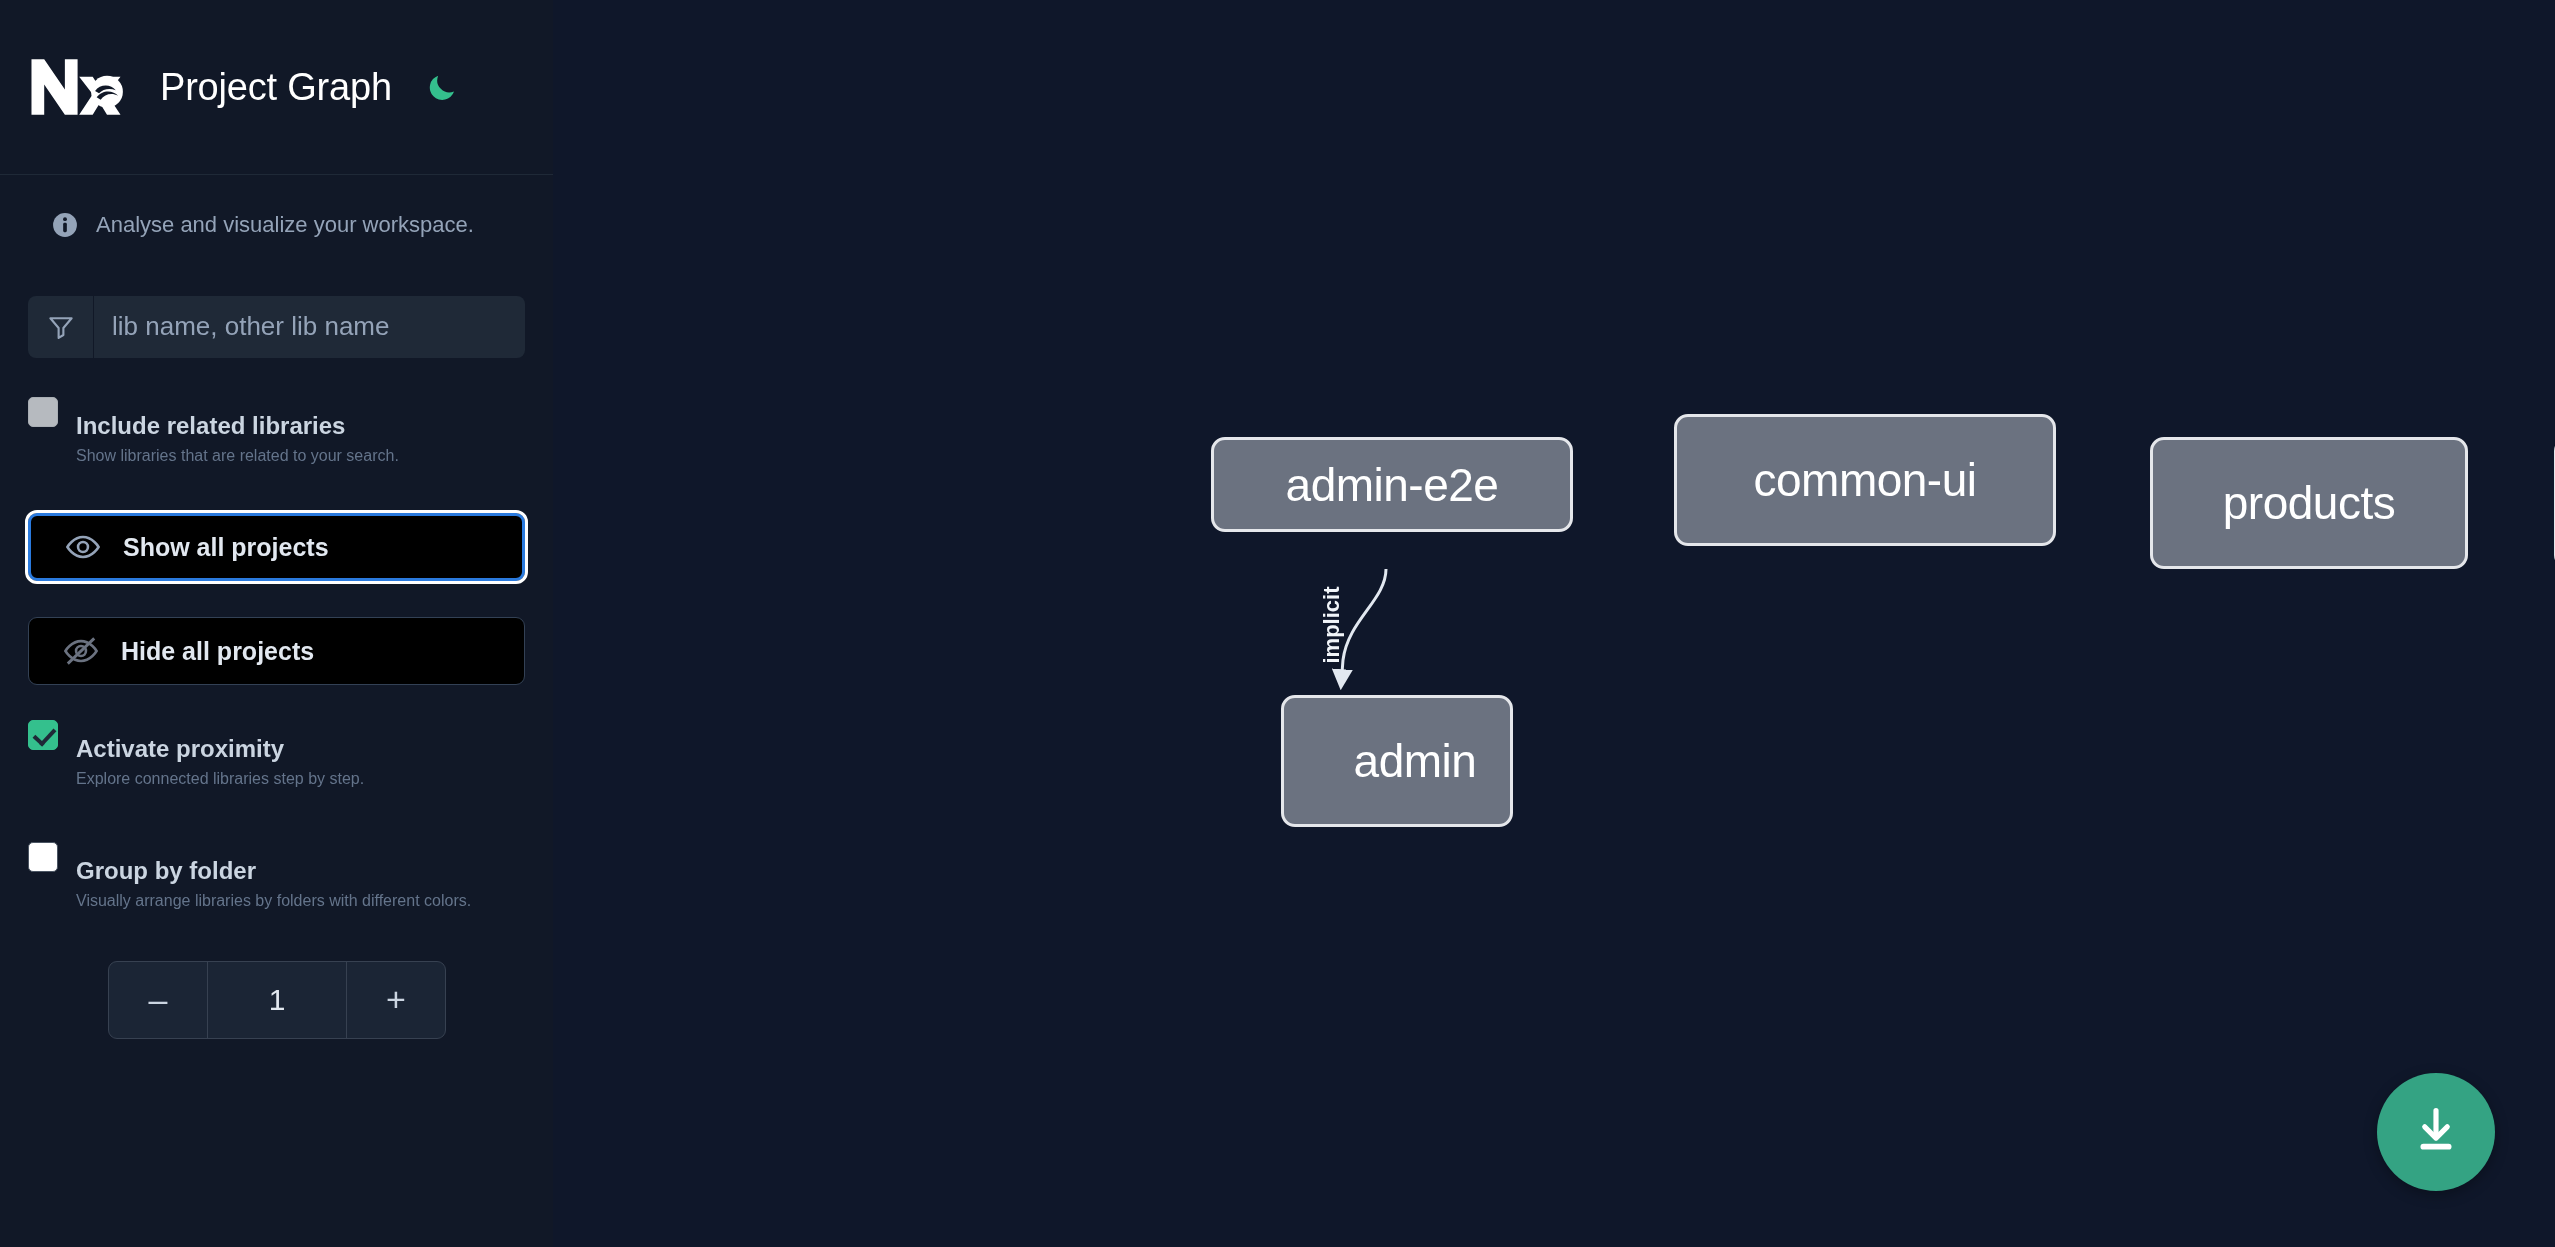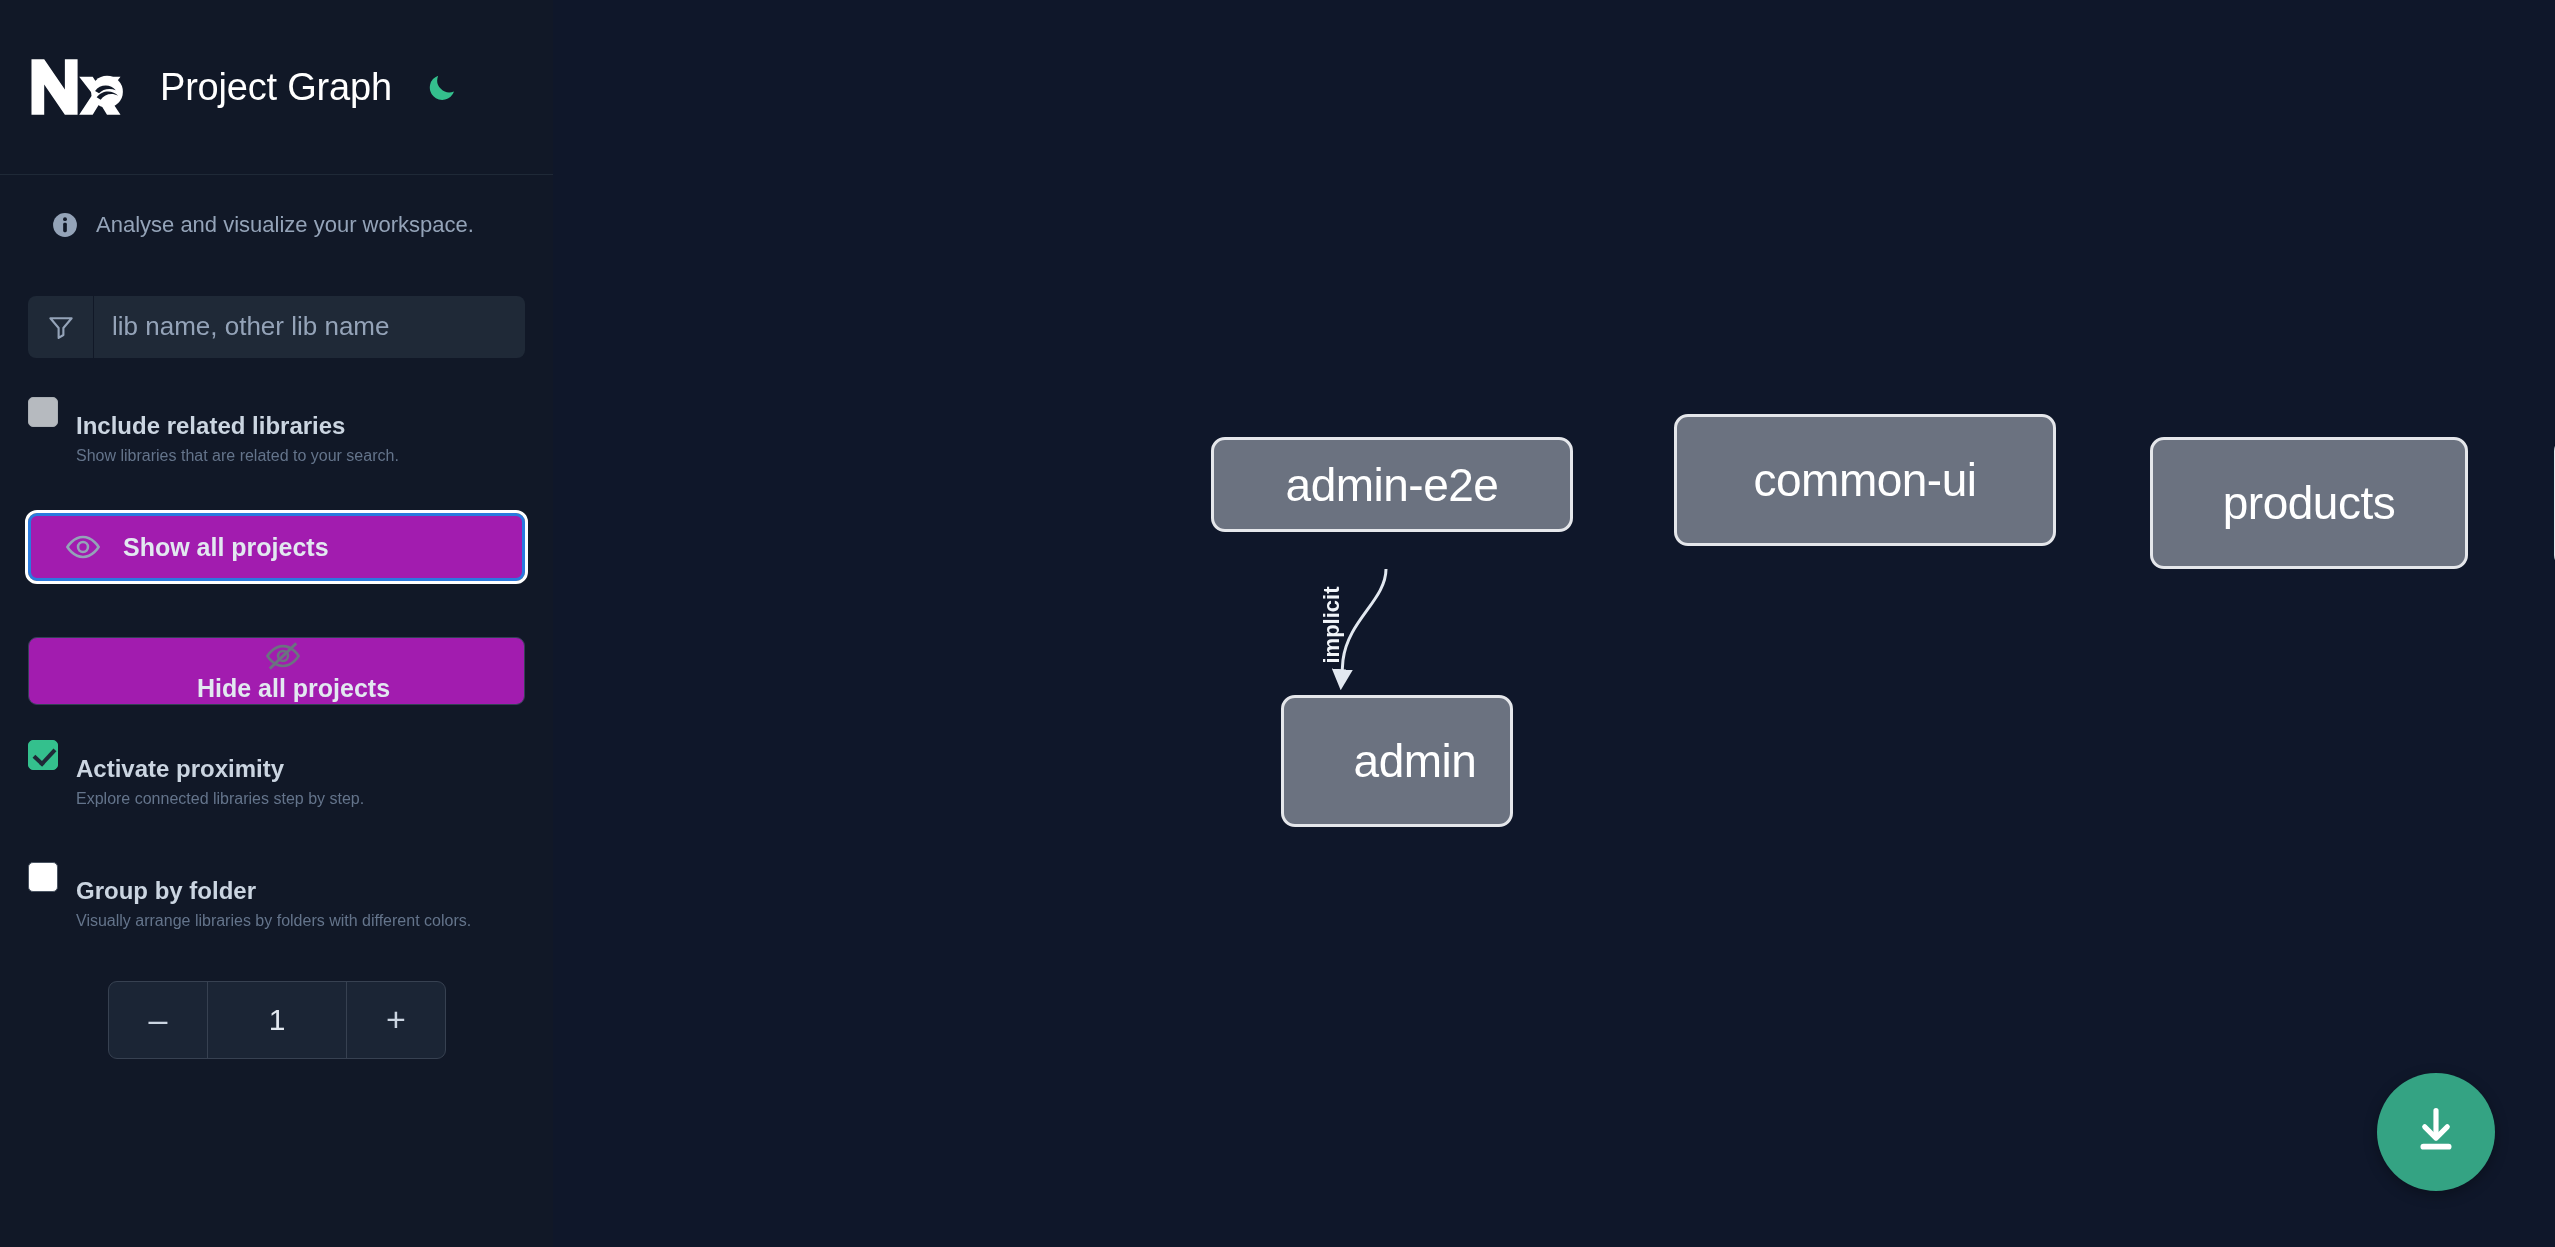--- a/index.html
+++ b/index.html
@@ -93,34 +93,34 @@
     border: solid #1f2937; border-width: 0 4px 4px 0;
     transform: rotate(43deg);
   }
   .opt-texts { flex: 1 1 auto; margin-top: 19px; }
   .opt-label { color: #cbd5e1; font-size: 24px; font-weight: bold; line-height: 1.25; }
   .opt-desc  { color: #64748b; font-size: 16px; line-height: 1.42; margin-top: 4px; max-width: 440px; }
 
   
   .big-btn {
     margin: 0 28px; height: 68px;
-    background: #a21caf;
+    background: #000000;
     border: 1px solid #334155;
     border-radius: 9px;
     display: flex; align-items: center;
     padding-left: 34px;
     cursor: pointer;
   }
   #btn-show-all {
     margin-top: 46px;
     border: 3px solid #2a7ade;
     outline: 3px solid #ffffff;
     outline-offset: 0px;
   }
-  #btn-hide-all { margin-top: 56px; flex-direction: column; }
+  #btn-hide-all { margin-top: 36px; }
   .big-btn .bicon { width: 36px; height: 36px; margin-right: 22px; flex: 0 0 36px; }
   .big-btn .blabel { color: #e2e8f0; font-size: 25px; font-weight: bold; }
 
   
   .stepper {
     margin: 48px 0 0 108px;
     display: inline-flex;
     border: 1px solid #374151;
     border-radius: 9px;
     overflow: hidden;

